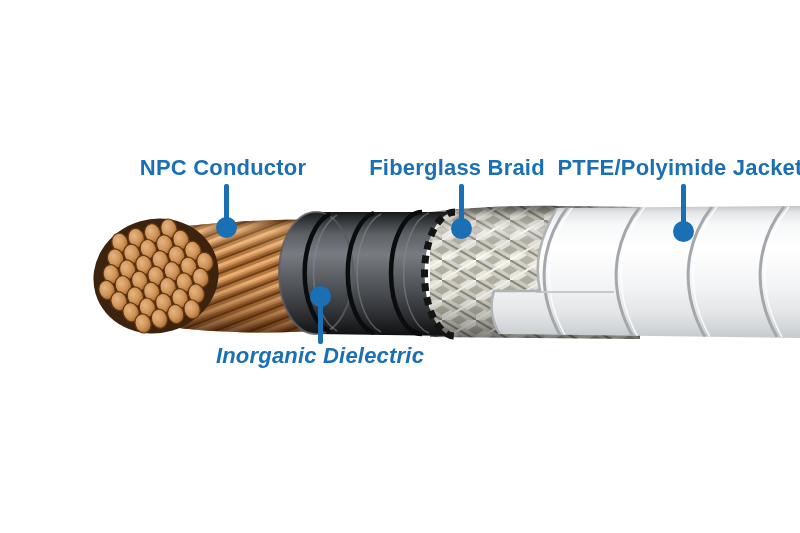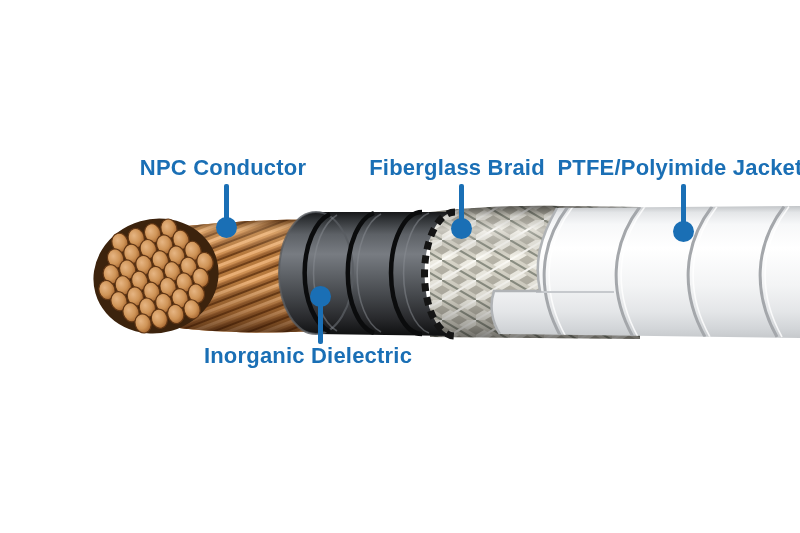--- a/index.html
+++ b/index.html
@@ -182,17 +182,17 @@
   <div class="leader-dot" style="left:215.5px;top:216.5px;"></div>
 
   <div class="callout-label" style="left:457px;top:157px;text-align:right;">Fiberglass Braid</div>
   <div class="leader-line" style="left:458.5px;top:184px;height:43px;"></div>
   <div class="leader-dot" style="left:450.5px;top:217.5px;"></div>
 
   <div class="callout-label" style="left:680px;top:157px;">PTFE/Polyimide Jacket</div>
   <div class="leader-line" style="left:680.5px;top:184px;height:46px;"></div>
   <div class="leader-dot" style="left:672.5px;top:220.5px;"></div>
 
-  <div class="callout-label" style="left:308px;top:345px;">Inorganic Dielectric</div>
+  <div class="callout-label" style="left:320px;top:345px;font-style:italic;">Inorganic Dielectric</div>
   <div class="leader-line" style="left:317.5px;top:297px;height:47px;"></div>
   <div class="leader-dot" style="left:309.5px;top:285.5px;"></div>
 
 </div>
 
 </body></html>

